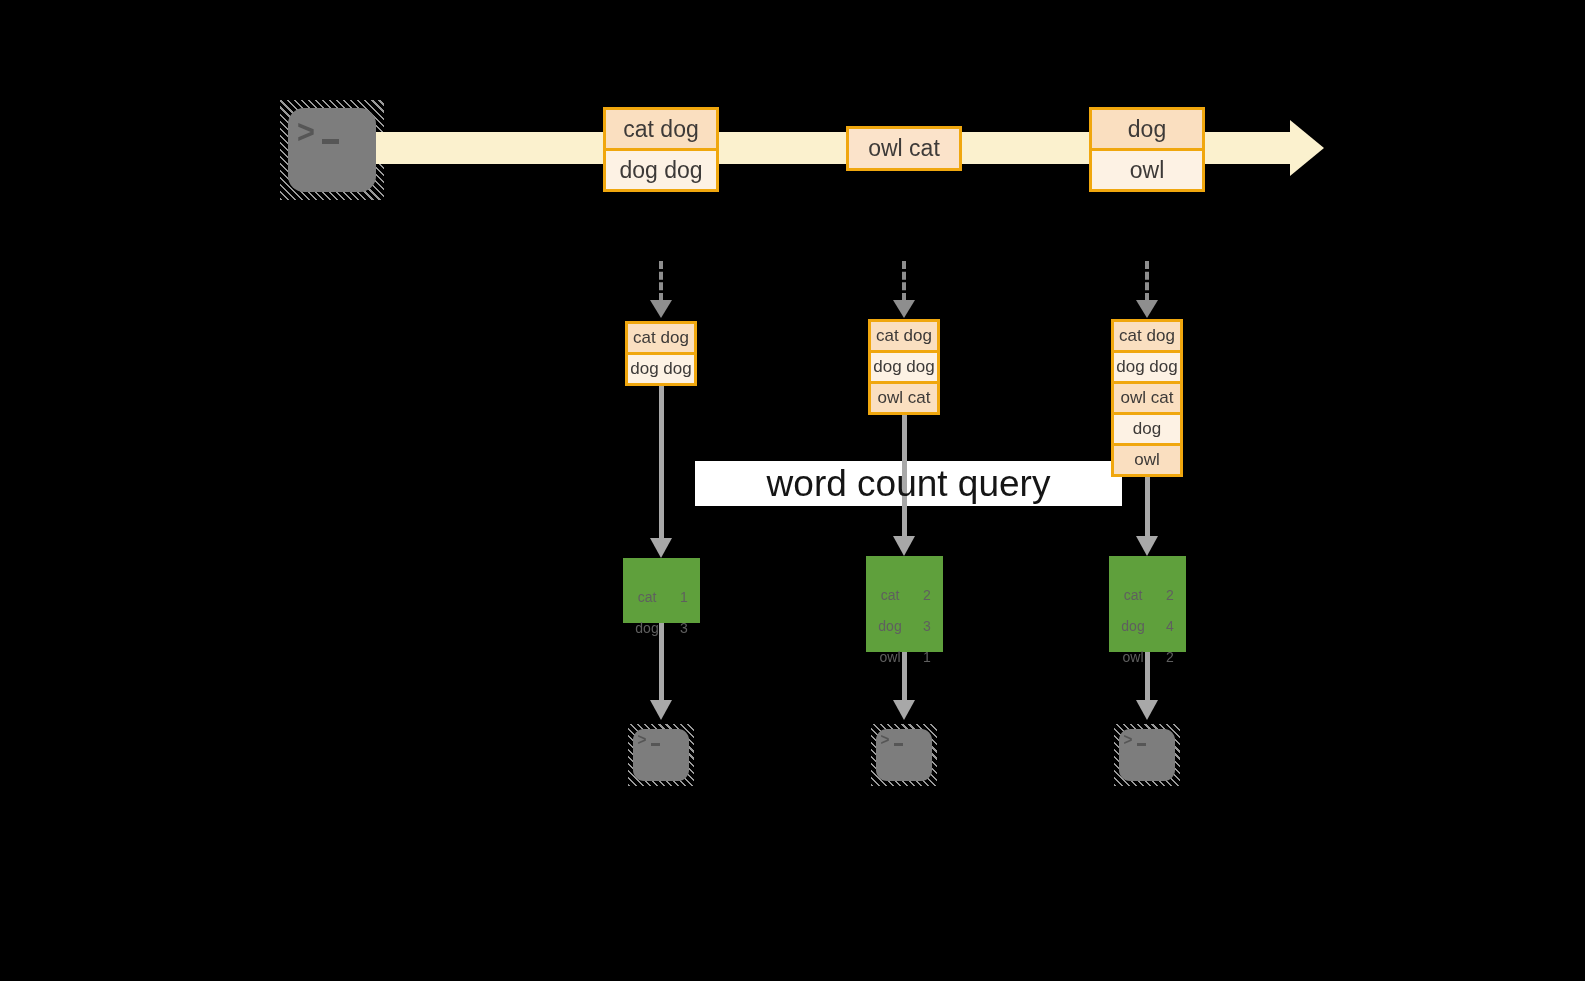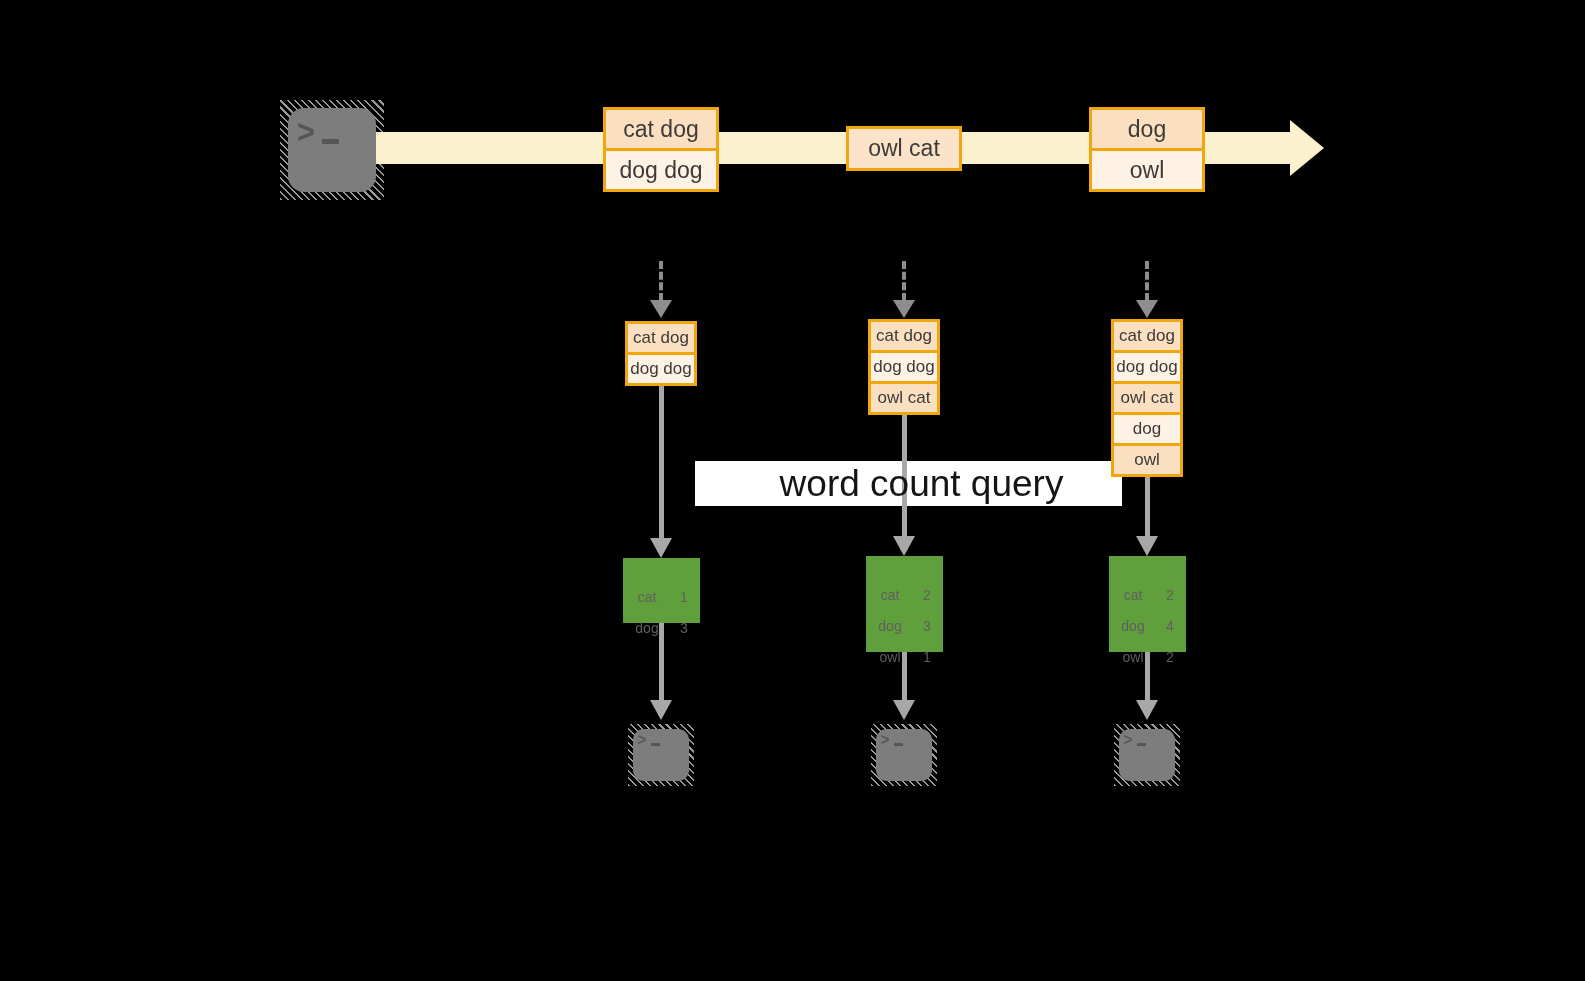--- a/index.html
+++ b/index.html
@@ -62,21 +62,21 @@
   .dash-head{border-top-color:#8E8E8E;border-top-width:18px;}
   
   .stack{position:absolute;border:3px solid var(--event-border);z-index:8;}
   .srow{width:66px;height:28px;display:flex;align-items:center;justify-content:center;
     font-size:17px;color:var(--event-text);}
   .stack .sep{border-top:3px solid var(--event-border);}
   
   .qband{position:absolute;left:695px;top:461px;width:427px;height:45px;background:var(--query-band-bg);z-index:5;}
   .qtext{position:absolute;left:695px;top:461px;width:427px;height:45px;z-index:7;
     display:flex;align-items:center;justify-content:center;
-    font-size:37px;color:var(--query-text);padding-left:13px;}
+    font-size:37px;color:var(--query-text);}
   
   .vline{position:absolute;width:5px;background:var(--arrow-gray);z-index:6;}
   
   .gtable{position:absolute;display:grid;grid-template-columns:42px 26px;grid-auto-rows:28px;
     gap:3px;background:var(--table-border);border:3px solid var(--table-border);z-index:8;}
   .gcell{display:flex;align-items:center;justify-content:center;font-size:14px;color:var(--table-text);margin-top:36px;}
   .gdark{background:var(--table-cell-dark);}
   .glight{background:var(--table-cell-light);}
 </style>
 </head>

